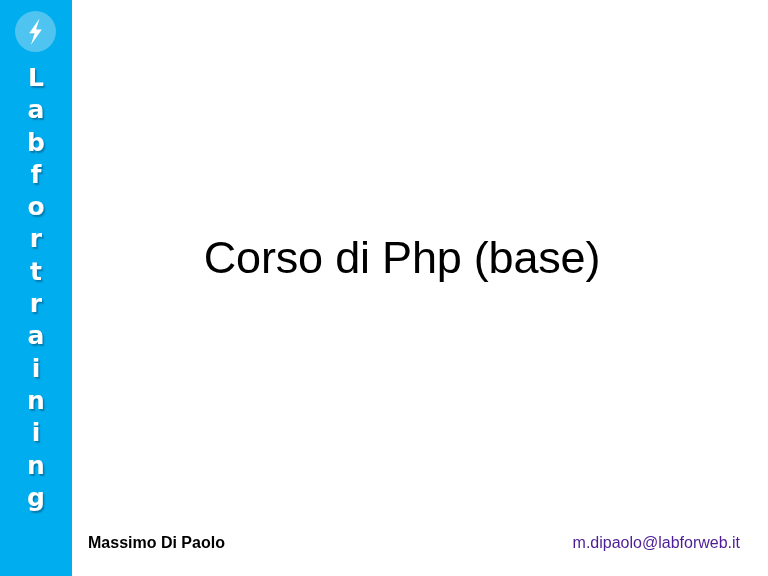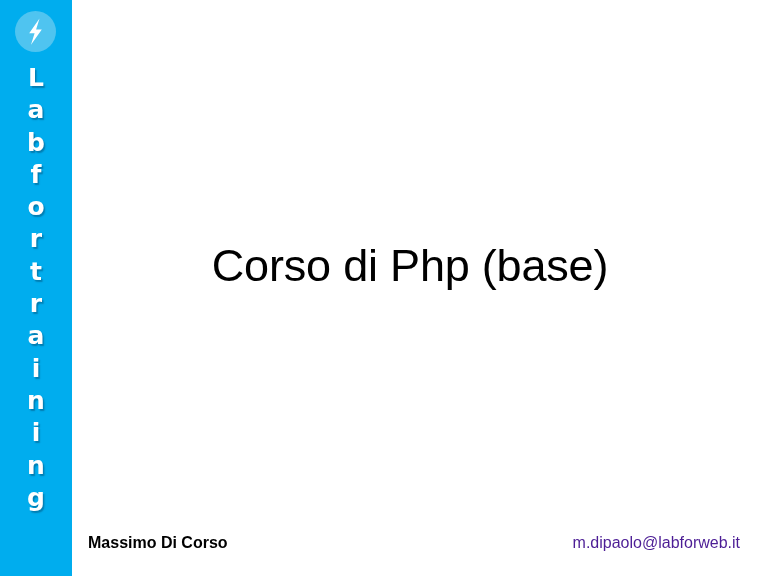--- a/index.html
+++ b/index.html
@@ -81,21 +81,21 @@
     left: 0;
     top: 232px;
     width: 660px;
     text-align: center;
     color: #000000;
     font-family: "Liberation Sans", sans-serif;
     font-weight: normal;
     font-size: 45px;
     line-height: 52px;
     letter-spacing: -0.2px;
-    margin: 8px;
+    margin: 0;
   }
 
   
   .footer-author {
     position: absolute;
     left: 88px;
     top: 533px;
     color: #000000;
     font-family: "Liberation Sans", sans-serif;
     font-weight: bold;
@@ -143,16 +143,16 @@
       <span class="brand-letter">n</span>
       <span class="brand-letter">g</span>
     </div>
 
   </div>
 
   <div class="main">
     <h1 class="slide-title">Corso di Php (base)</h1>
   </div>
 
-  <div class="footer-author">Massimo Di Corso</div>
+  <div class="footer-author">Massimo Di Paolo</div>
   <div class="footer-email">m.dipaolo@labforweb.it</div>
 
 </div>
 
 </body></html>

